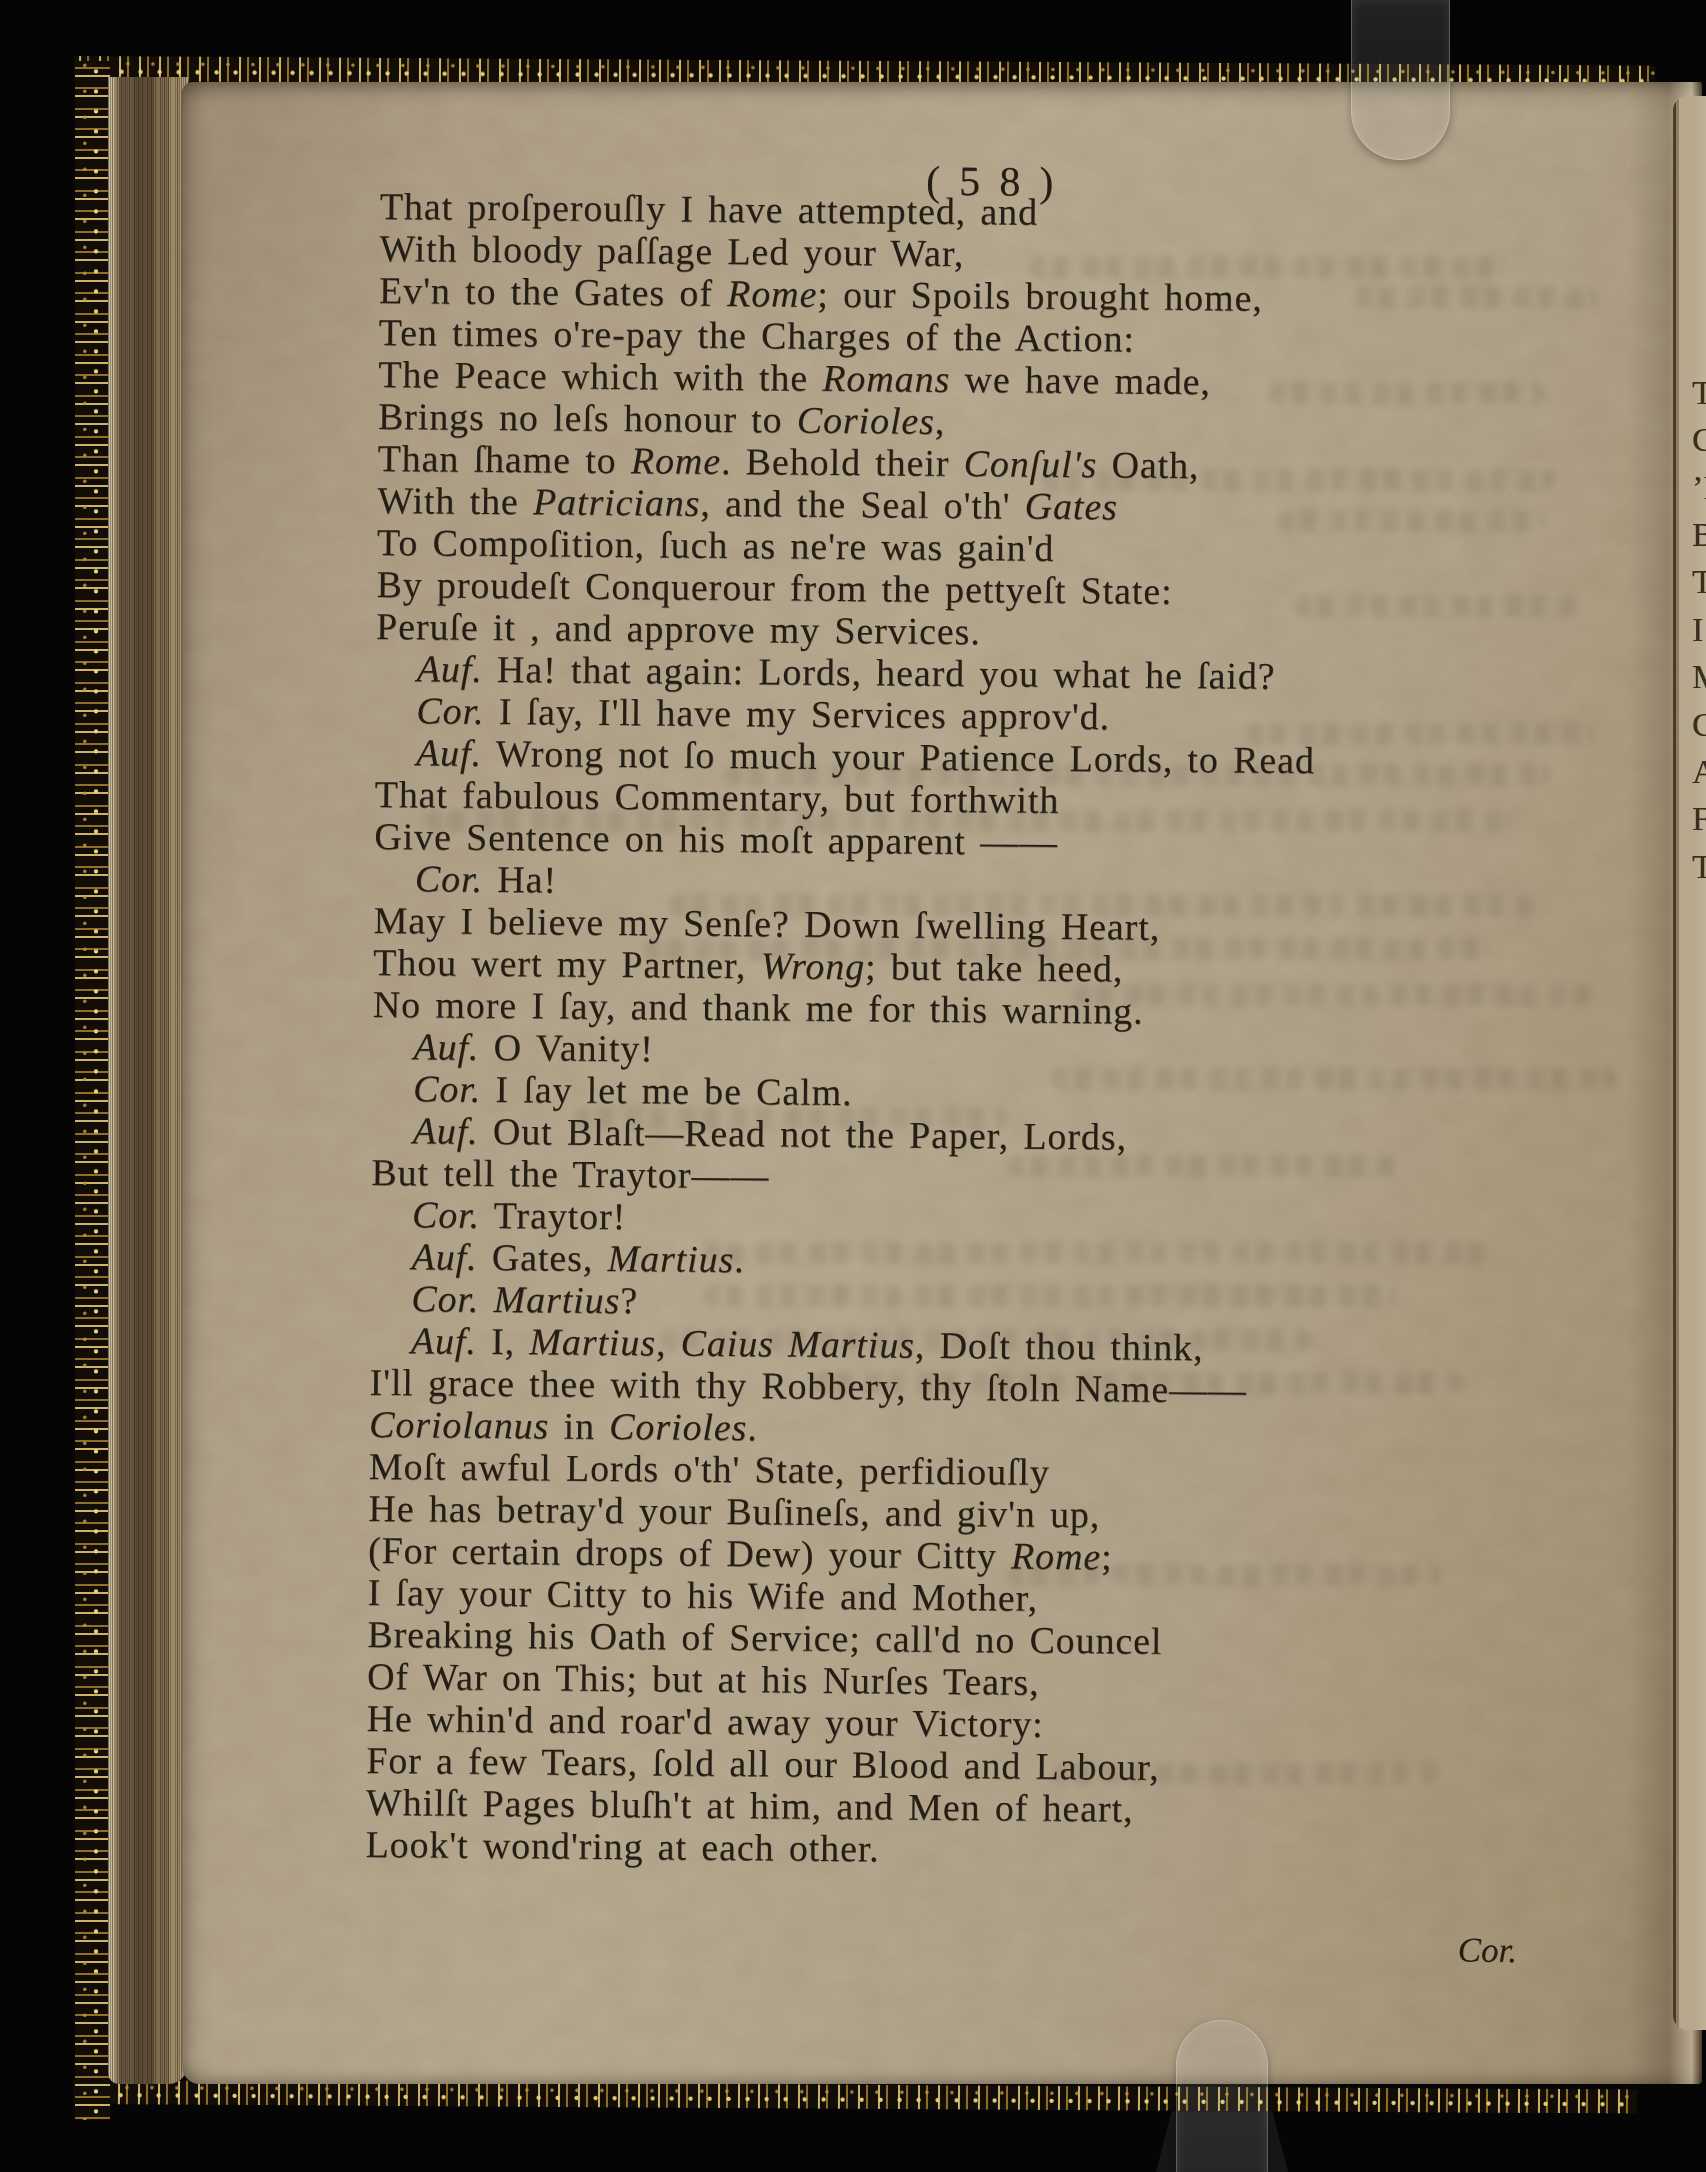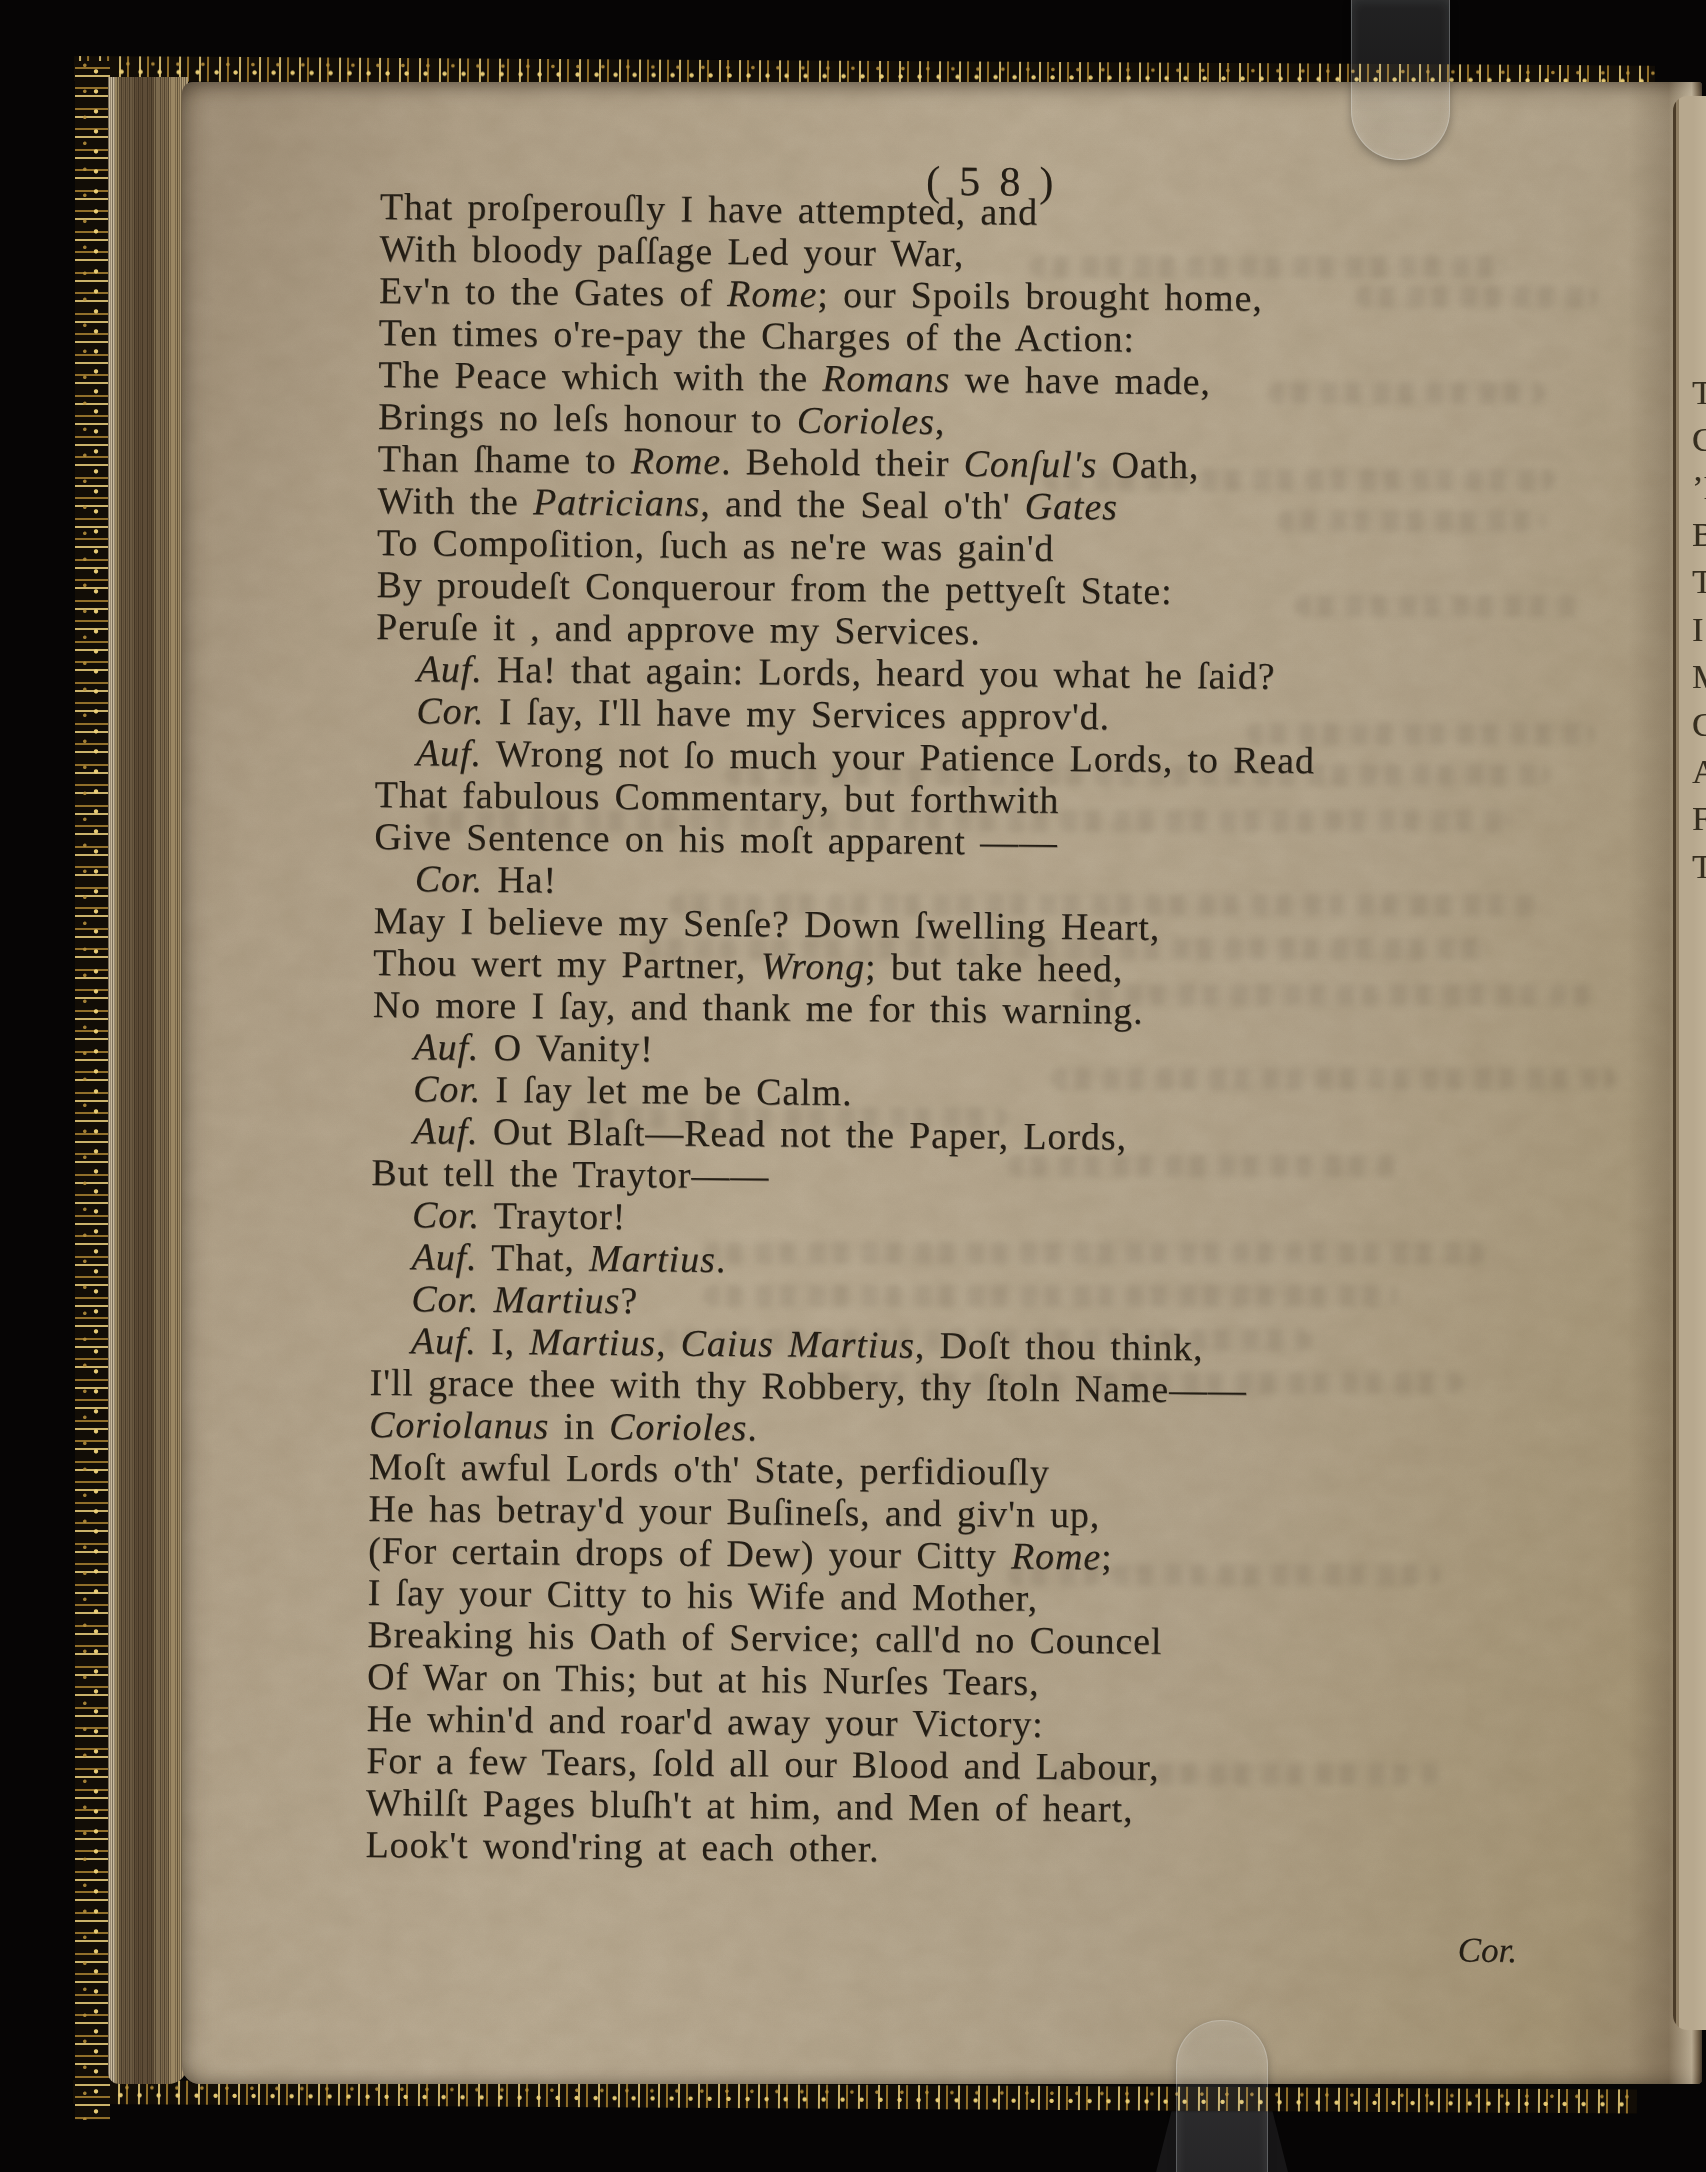--- a/index.html
+++ b/index.html
@@ -143,21 +143,21 @@
           <div class="line"><span class="">Give Sentence on his moſt apparent ——</span></div>
           <div class="line indent"><span class="it">Cor.</span><span class=""> Ha!</span></div>
           <div class="line"><span class="">May I believe my Senſe? Down ſwelling Heart,</span></div>
           <div class="line"><span class="">Thou wert my Partner, </span><span class="it">Wrong</span><span class="">; but take heed,</span></div>
           <div class="line"><span class="">No more I ſay, and thank me for this warning.</span></div>
           <div class="line indent"><span class="it">Auf.</span><span class=""> O Vanity!</span></div>
           <div class="line indent"><span class="it">Cor.</span><span class=""> I ſay let me be Calm.</span></div>
           <div class="line indent"><span class="it">Auf.</span><span class=""> Out Blaſt—Read not the Paper, Lords,</span></div>
           <div class="line"><span class="">But tell the Traytor——</span></div>
           <div class="line indent"><span class="it">Cor.</span><span class=""> Traytor!</span></div>
-          <div class="line indent"><span class="it">Auf.</span><span class=""> That, </span><span class="it">Martius</span><span class="">.</span></div>
+          <div class="line indent"><span class="it">Auf.</span><span class=""> Gates, </span><span class="it">Martius</span><span class="">.</span></div>
           <div class="line indent"><span class="it">Cor.</span><span class=""> </span><span class="it">Martius</span><span class="">?</span></div>
           <div class="line indent"><span class="it">Auf.</span><span class=""> I, </span><span class="it">Martius</span><span class="">, </span><span class="it">Caius Martius</span><span class="">, Doſt thou think,</span></div>
           <div class="line"><span class="">I'll grace thee with thy Robbery, thy ſtoln Name——</span></div>
           <div class="line"><span class="it">Coriolanus</span><span class=""> in </span><span class="it">Corioles</span><span class="">.</span></div>
           <div class="line"><span class="">Moſt awful Lords o'th' State, perfidiouſly</span></div>
           <div class="line"><span class="">He has betray'd your Buſineſs, and giv'n up,</span></div>
           <div class="line"><span class="">(For certain drops of Dew) your Citty </span><span class="it">Rome</span><span class="">;</span></div>
           <div class="line"><span class="">I ſay your Citty to his Wife and Mother,</span></div>
           <div class="line"><span class="">Breaking his Oath of Service; call'd no Councel</span></div>
           <div class="line"><span class="">Of War on This; but at his Nurſes Tears,</span></div>

